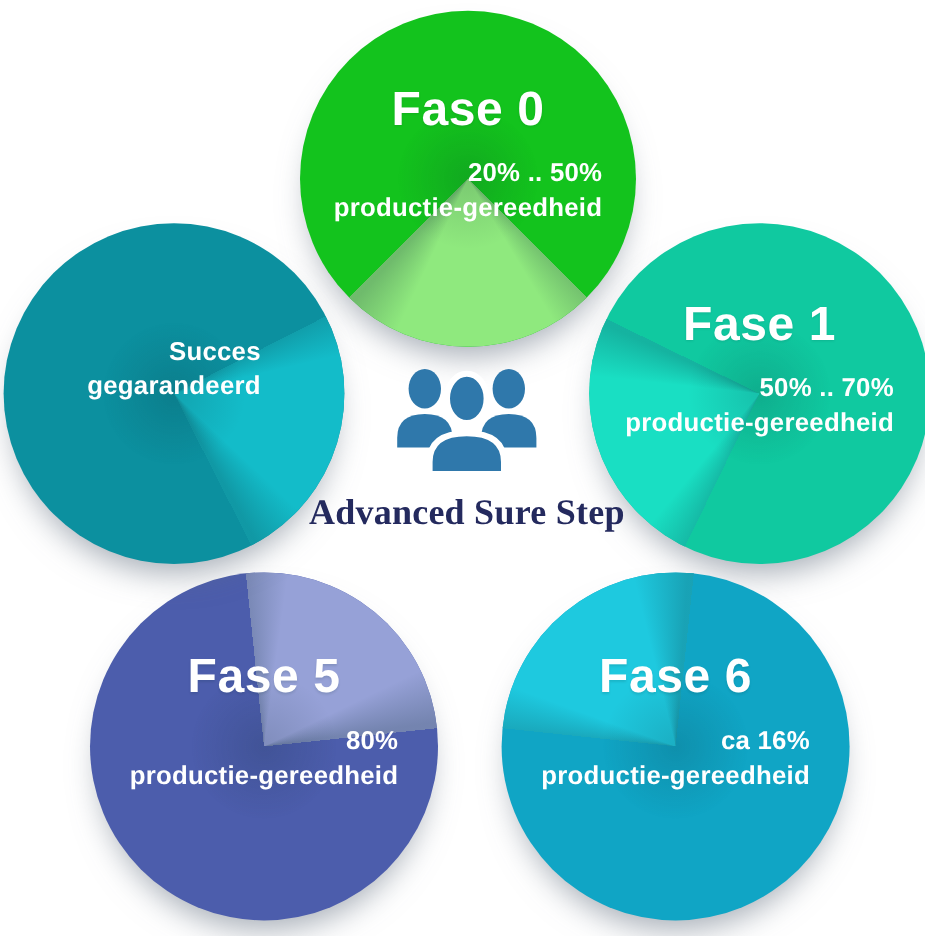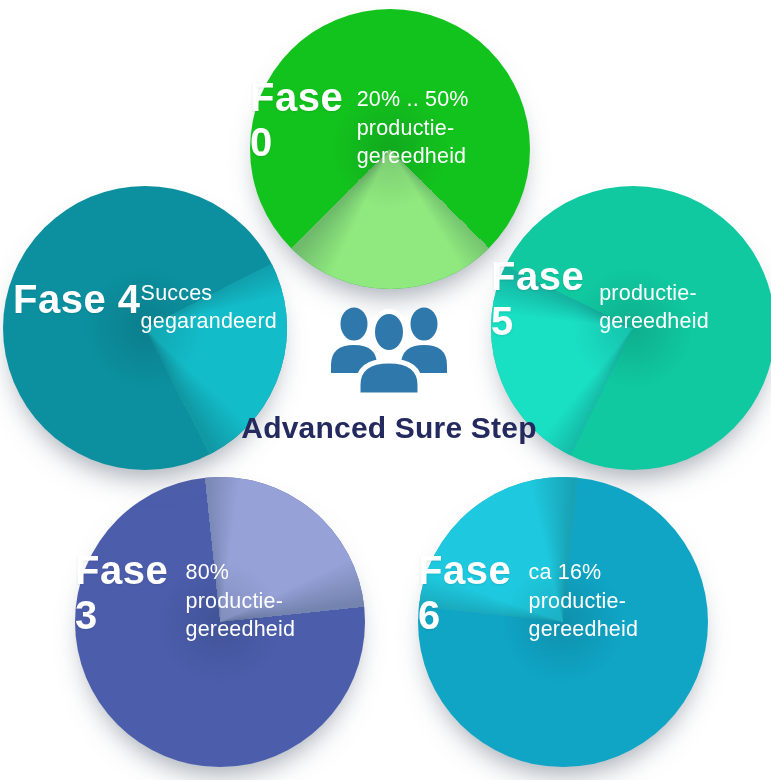--- a/index.html
+++ b/index.html
@@ -5,22 +5,22 @@
   html,body{margin:0;padding:0;background:#fff;}
   body{width:771px;height:780px;overflow:hidden;font-family:"Liberation Sans",sans-serif;}
   .stage{position:relative;width:771px;height:780px;background:#ffffff;overflow:hidden;}
 
   
   .circle{
     position:absolute;
     border-radius:50%;
     background-color:var(--main);
     color:#fff;
-    display:flex;align-items:center;justify-content:center;
-    text-align:left;
+    display:flex;flex-direction:column;align-items:center;justify-content:center;
+    text-align:right;
     padding-bottom:42px;box-sizing:border-box;
     box-shadow:0 16px 26px -8px rgba(96,110,125,.55);
   }
   .circle::before{
     content:"";position:absolute;inset:0;border-radius:50%;
     background-image:
       conic-gradient(from var(--from),
         rgba(8,40,50,.20) 0deg,
         rgba(8,40,50,0) 14deg 70deg,
         rgba(8,40,50,.24) 88deg 90deg,
@@ -38,21 +38,21 @@
   .c0{left:250px;top:9px;  width:280px;height:280px;--from:135deg;}
   .c1{left:491px;top:186px;width:284px;height:284px;--from:206deg;}
   .c2{left:418px;top:477px;width:290px;height:290px;--from:276deg;}
   .c3{left:75px; top:477px;width:290px;height:290px;--from:354deg;}
   .c4{left:3px;  top:186px;width:284px;height:284px;--from:63deg;}
 
   .ph-title{
     font-size:40px;font-weight:700;letter-spacing:.5px;
     margin-bottom:16px;text-shadow:0 1px 2px rgba(0,40,40,.12);
   }
-  .ph-sub{font-size:21.5px;font-weight:400;line-height:1.32;letter-spacing:.2px;}
+  .ph-sub{font-size:21.5px;font-weight:700;line-height:1.32;letter-spacing:.2px;}
 
   
   .center-block{
     position:absolute;left:214px;top:303px;width:350px;
     text-align:center;
   }
   .people{width:120px;margin:0 auto;line-height:0;}
   .people svg{width:120px;height:92px;}
   .center-title{
     margin-top:14px;
@@ -66,59 +66,59 @@
 
   <div class="circle c0" style="--main: #13c31d; --wedge: #8fe97e;">
     <div class="ph-title">Fase 0</div>
     <div class="ph-sub">
       <div>20% .. 50%</div>
       <div>productie-gereedheid</div>
     </div>
   </div>
 
   <div class="circle c1" style="--main: #10c9a0; --wedge: #19dfc3;">
-    <div class="ph-title">Fase 5</div>
+    <div class="ph-title">Fase 1</div>
     <div class="ph-sub">
+      <div>50% .. 70%</div>
       <div>productie-gereedheid</div>
     </div>
   </div>
 
   <div class="circle c2" style="--main: #10a5c5; --wedge: #1ec9df;">
     <div class="ph-title">Fase 6</div>
     <div class="ph-sub">
       <div>ca 16%</div>
       <div>productie-gereedheid</div>
     </div>
   </div>
 
   <div class="circle c3" style="--main: #4c5dac; --wedge: #96a1d7;">
-    <div class="ph-title">Fase 3</div>
+    <div class="ph-title">Fase 5</div>
     <div class="ph-sub">
       <div>80%</div>
       <div>productie-gereedheid</div>
     </div>
   </div>
 
   <div class="circle c4" style="--main: #0c909f; --wedge: #13bcc9;">
-    <div class="ph-title">Fase 4</div>
     <div class="ph-sub">
       <div>Succes</div>
       <div>gegarandeerd</div>
     </div>
   </div>
 
   <div class="center-block">
     <div class="people" style="color: rgb(47, 120, 171);">
       <svg viewBox="0 0 120 92" fill="currentColor" aria-hidden="true">
         <ellipse cx="25" cy="21" rx="13.5" ry="16.5"></ellipse>
         <path d="M2 70 v-8 q0 -20 23 -20 q23 0 23 20 v8 z"></path>
         <ellipse cx="95" cy="21" rx="13.5" ry="16.5"></ellipse>
         <path d="M72 70 v-8 q0 -20 23 -20 q23 0 23 20 v8 z"></path>
         <ellipse cx="60" cy="29" rx="16.5" ry="20.5" stroke="#ffffff" stroke-width="5"></ellipse>
         <path d="M29 92 v-10 q0 -24 31 -24 q31 0 31 24 v10 z" stroke="#ffffff" stroke-width="5"></path>
       </svg>
     </div>
-    <div class="center-title" style="color: rgb(36, 42, 94);">
+    <div class="center-title" style="color: rgb(36, 42, 94); font-family: Liberation Serif, serif;">
       <div>Advanced Sure Step</div>
     </div>
   </div>
 
 </div>
 
 </body></html>

